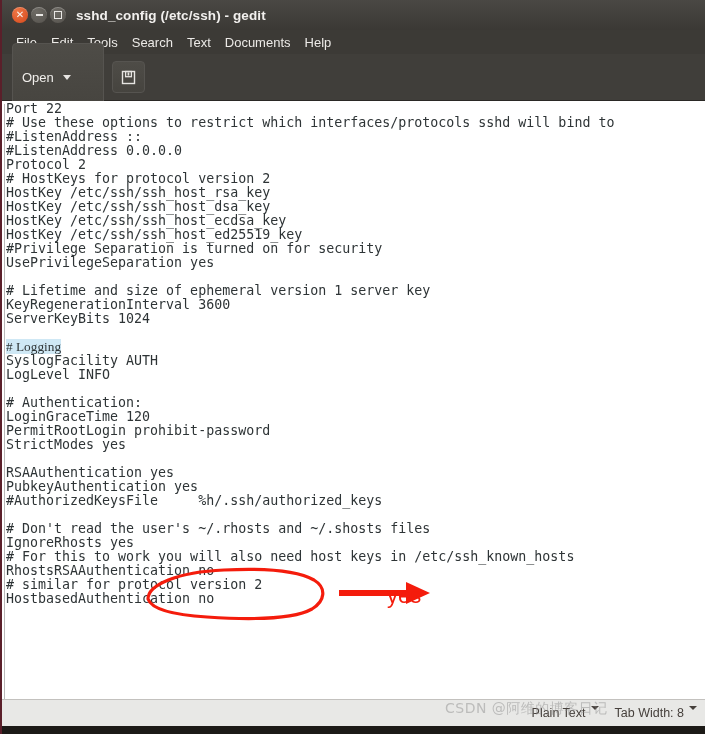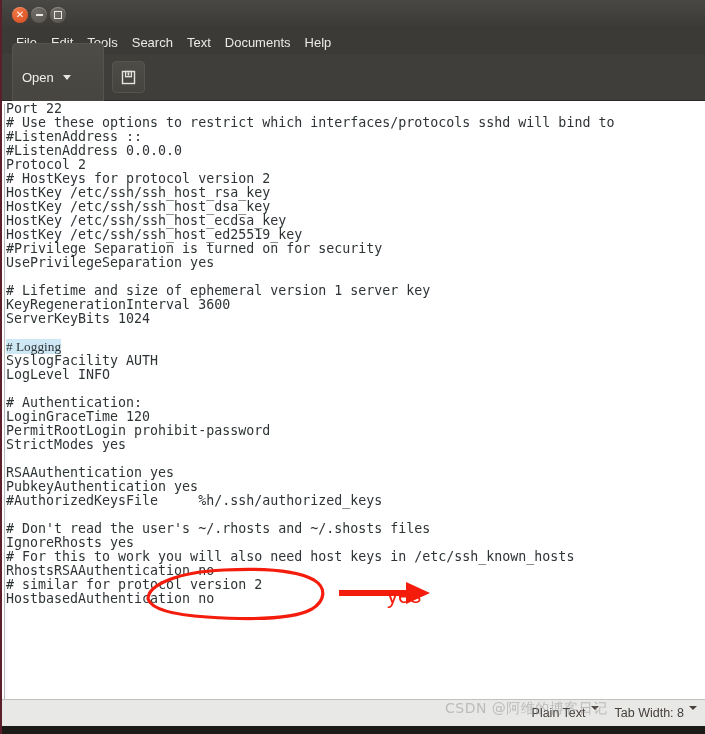--- a/index.html
+++ b/index.html
@@ -239,20 +239,21 @@
         <div class="wbtn close">
           <span class="glyph-x">✕</span>
         </div>
         <div class="wbtn min">
           <span class="glyph-dash"></span>
         </div>
         <div class="wbtn max">
           <span class="glyph-sq"></span>
         </div>
       </div>
+      <div class="title-text">sshd_config (/etc/ssh) - gedit</div>
     </div>
 
     <div class="menubar">
       <div class="menu-item">File</div>
       <div class="menu-item">Edit</div>
       <div class="menu-item">Tools</div>
       <div class="menu-item">Search</div>
       <div class="menu-item">Text</div>
       <div class="menu-item">Documents</div>
       <div class="menu-item">Help</div>

